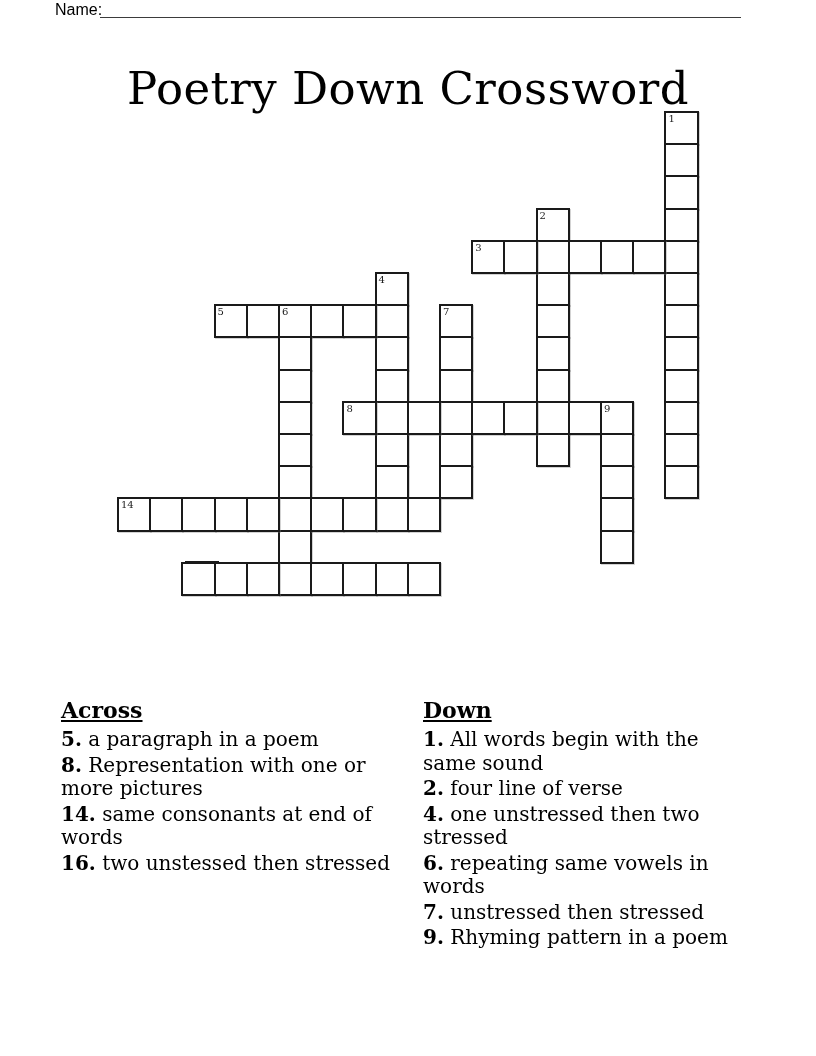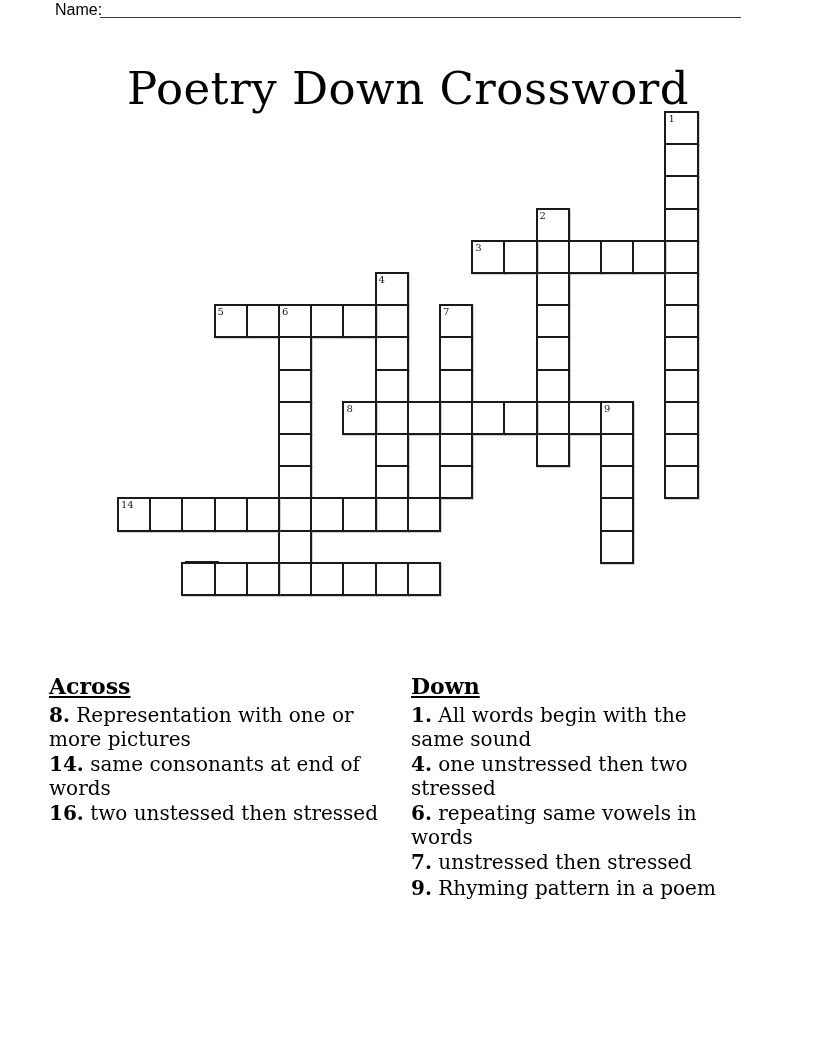--- a/index.html
+++ b/index.html
@@ -34,21 +34,21 @@
     box-sizing:border-box;
     background:#ffffff;
     border:2px solid #1a1a1a;
     box-shadow:1px 1px 0 rgba(130,130,130,0.35);
   }
   .cellnum {
     position:absolute; left:2px; top:0px;
     font-size:10px; line-height:11px;
     font-family:"DejaVu Serif", serif; color:#1a1a1a;
   }
-  .clues-col { position:absolute; top:673px; }
+  .clues-col { position:absolute; top:697px;margin-left:12px; }
   .clues-across { left:49px;  width:354px; }
   .clues-down   { left:411px; width:370px; }
   .clue-heading {
     font-size:22px; font-weight:bold;
     text-decoration:underline;
     margin:0 0 5px 0; color:#000;
   }
   .clue {
     font-size:20px; line-height:23.5px;
     margin:0 0 2px 0; color:#000;
@@ -163,33 +163,35 @@
     <div class="cell" style="left: 128.8px; top: 450.8px; width: 34.2px; height: 34.2px;"></div>
     <div class="cell" style="left: 193.2px; top: 450.8px; width: 34.2px; height: 34.2px;"></div>
     <div class="cell" style="left: 225.4px; top: 450.8px; width: 34.2px; height: 34.2px;"></div>
     <div class="cell" style="left: 257.6px; top: 450.8px; width: 34.2px; height: 34.2px;"></div>
     <div class="cell" style="left: 289.8px; top: 450.8px; width: 34.2px; height: 34.2px;"></div>
   </div>
 
 <section class="clues-col clues-across">
   <h2 class="clue-heading">Across</h2>
   <div id="across-list">
+      <p class="clue"><b>5.</b> a paragraph in a poem</p>
       <p class="clue"><b>8.</b> Representation with one or
 more pictures</p>
       <p class="clue"><b>14.</b> same consonants at end of
 words</p>
       <p class="clue"><b>16.</b> two unstessed then stressed</p>
     </div>
 </section>
 
 <section class="clues-col clues-down">
   <h2 class="clue-heading">Down</h2>
   <div id="down-list">
       <p class="clue"><b>1.</b> All words begin with the
 same sound</p>
+      <p class="clue"><b>2.</b> four line of verse</p>
       <p class="clue"><b>4.</b> one unstressed then two
 stressed</p>
       <p class="clue"><b>6.</b> repeating same vowels in
 words</p>
       <p class="clue"><b>7.</b> unstressed then stressed</p>
       <p class="clue"><b>9.</b> Rhyming pattern in a poem</p>
     </div>
 </section>
 
 </body></html>

